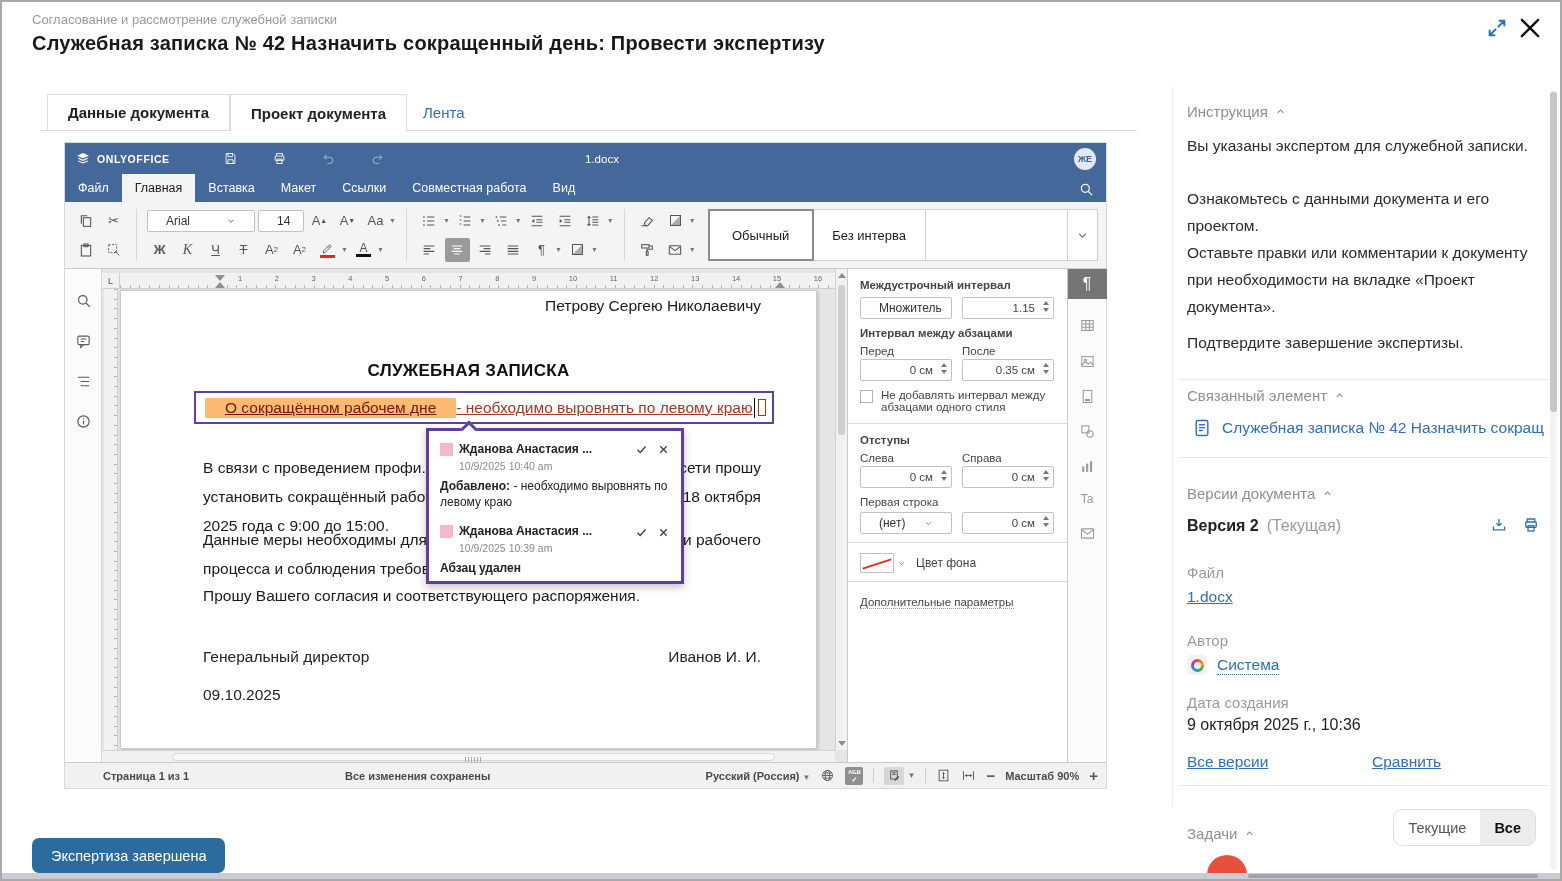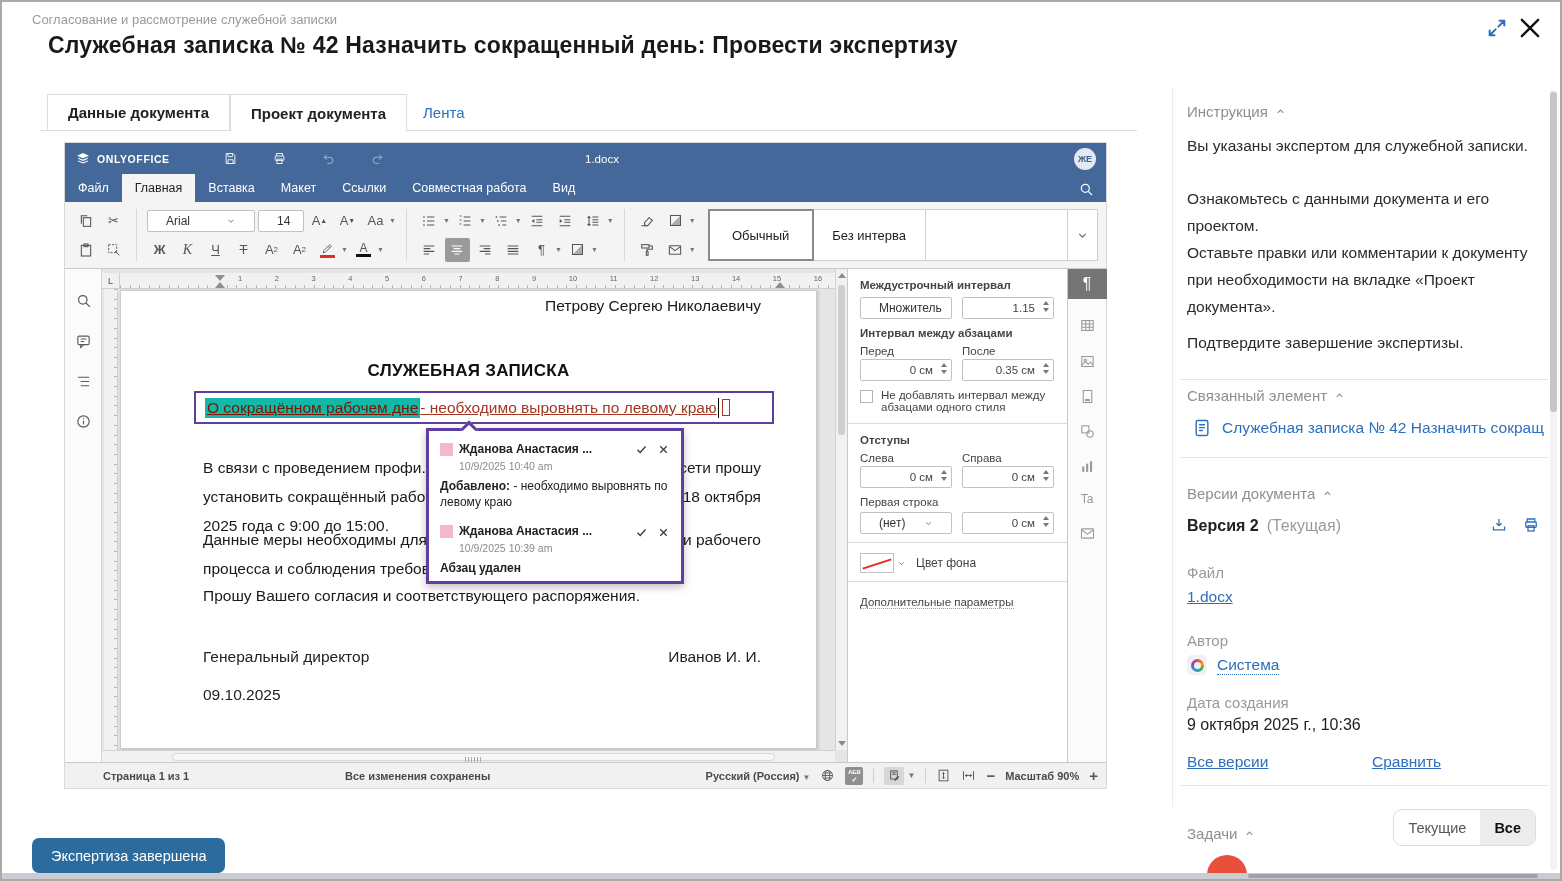--- a/index.html
+++ b/index.html
@@ -3,21 +3,21 @@
 <meta charset="utf-8">
 <style>
   *{margin:0;padding:0;box-sizing:border-box}
   html,body{background:#fff}
   body{font-family:"Liberation Sans",sans-serif;color:#222;width:1562px;height:881px;overflow:hidden}
   .screen{position:relative;width:1562px;height:881px;background:#fff;border:2px solid #a9a9a9;overflow:hidden}
   svg.ic{display:inline-block;vertical-align:middle}
 
   
   .breadcrumb{position:absolute;left:30px;top:10px;font-size:13px;color:#9a9a9a}
-  .page-title{position:absolute;left:46px;top:30px;font-size:23px;font-weight:700;color:#191919;letter-spacing:.2px}
+  .page-title{position:absolute;left:30px;top:30px;font-size:20px;font-weight:700;color:#191919;letter-spacing:.2px}
   .expand-btn{position:absolute;left:1484px;top:15px;width:22px;height:22px;color:#2d6fbc;cursor:pointer}
   .close-btn{position:absolute;left:1514px;top:12px;width:28px;height:28px;color:#111;cursor:pointer}
 
   .tabs{position:absolute;left:45px;top:92px;display:flex;z-index:3}
   .tab{height:37px;padding:0 20px;display:flex;align-items:center;font-size:15px;background:#fff;border:1px solid #ddd;color:#222;font-weight:600;cursor:pointer}
   .tab.active{border-bottom:1px solid #fff;height:38px}
   .tab.linkonly{border:none;background:transparent;color:#2d6fbc;font-weight:500;padding:0 16px}
   .tabline{position:absolute;left:38px;top:128px;width:1097px;height:1px;background:#dcdcdc;z-index:1}
 
   
@@ -69,21 +69,21 @@
   .varr{position:absolute;left:2px;width:0;height:0;border-left:4px solid transparent;border-right:4px solid transparent}
   .varr.up{top:4px;border-bottom:5px solid #8b8b8b}
   .varr.down{bottom:4px;border-top:5px solid #8b8b8b}
   .vthumb{position:absolute;left:2px;top:16px;width:7px;height:150px;background:#cfcfcf;border-radius:3px}
 
   .page{position:absolute;left:18px;top:21px;width:697px;height:459px;background:#fff;border:1px solid #ccc;box-shadow:1px 1px 3px rgba(0,0,0,.2)}
   .doc-line{position:absolute;left:82px;right:55px;display:flex;justify-content:space-between;font-size:15.5px;color:#1a1a1a;white-space:nowrap}
   .recipient{position:absolute;right:55px;top:6px;font-size:15.5px;color:#1a1a1a}
   .doc-heading{position:absolute;left:0;right:0;top:70px;text-align:center;font-size:17px;font-weight:700;color:#111;letter-spacing:.3px}
   .trackbox{position:absolute;left:73px;top:100px;width:580px;height:33px;border:2px solid #5f3f9e;display:flex;align-items:center;padding-left:9px;font-size:15.5px;white-space:nowrap}
-  .red-high{background:#14b8a6;color:#7d1400;text-decoration:underline;padding:1px 2px}
+  .red-high{background:#fdba74;color:#7d1400;text-decoration:underline;padding:1px 20px}
   .red-ins{color:#a33724;text-decoration:underline;position:relative}
   .tcaret{display:inline-block;width:1px;height:20px;background:#000;vertical-align:middle;margin:0 1px}
   .endmark{width:8px;height:17px;border:1px solid #a33724;margin-left:2px}
   .sigrow{position:absolute;left:82px;right:55px;top:357px;display:flex;justify-content:space-between;font-size:15.5px}
   .docdate{position:absolute;left:82px;top:395px;font-size:15.5px}
 
   .popup{position:absolute;left:305px;top:137px;width:258px;height:156px;background:#fff;border:3px solid #5f3f9e;box-shadow:0 3px 8px rgba(0,0,0,.25);padding:9px 11px;z-index:5}
   .popup .notch{position:absolute;left:34px;top:-8px;width:12px;height:12px;background:#fff;border-left:3px solid #5f3f9e;border-top:3px solid #5f3f9e;transform:rotate(45deg)}
   .rv-head{display:flex;align-items:center;gap:6px}
   .rv-av{width:13px;height:13px;background:#f3b7cf;flex:0 0 auto}

